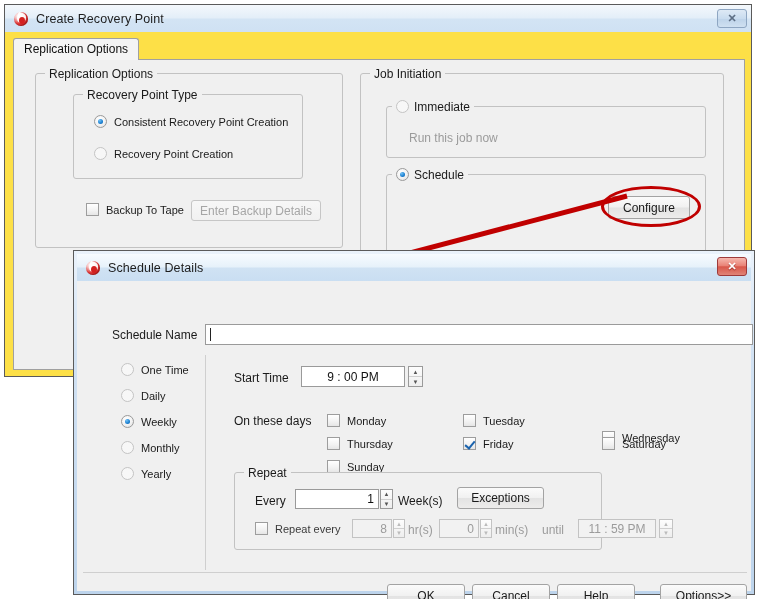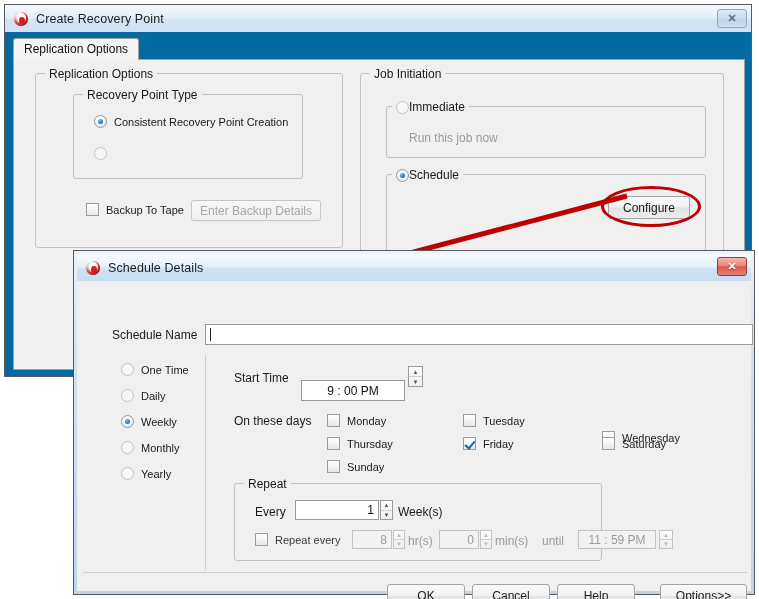--- a/index.html
+++ b/index.html
@@ -126,21 +126,21 @@
     position: absolute;
     top: -7px; left: 9px;
     background: #f0f0f0;
     padding: 0 4px;
     font-size: 12px;
     color: #1a1a1a;
     white-space: nowrap;
   }
   .group.with-radio > .group-title {
     left: 5px;
-    display: flex; align-items: center; 
+    display: flex; gap: 5px;
   }
 
   
   .radio {
     width: 13px; height: 13px; border-radius: 50%;
     box-sizing: border-box;
     border: 1px solid #9a9a9a;
     background: radial-gradient(circle at 40% 32%, #ffffff 0%, #f2f2f2 55%, #dcdcdc 100%);
     display: inline-block; position: relative;
     flex: 0 0 auto;
@@ -229,21 +229,21 @@
     box-sizing: border-box;
   }
   .hsep { position:absolute; height:1px; background:#cfcfcf; }
   .vsep { position:absolute; width:1px; background:#cfcfcf; }
 </style>
 </head>
 <body>
 
 <div id="root">
 
-  <div class="window win-outer-border" style="left:4px; top:4px; width:748px; height:373px; background:#0369a1;">
+  <div class="window win-outer-border" style="left:4px; top:4px; width:748px; height:373px; background:#fde047;">
 
     <div class="titlebar" style="height:27px;">
       <div class="title-icon">
         <div class="disc"></div>
           <div class="swirl"></div>
           <div class="swirl2"></div>
       </div>
       <div class="title-text">Create Recovery Point</div>
       <div class="close-btn inactive" style="top:4px;">
         <span class="close-x">✕</span>
@@ -265,20 +265,21 @@
         <div class="group" style="left:37px; top:20px; width:230px; height:85px;text-decoration:underline;">
           <div class="group-title">Recovery Point Type</div>
 
           <div class="opt-row abs" style="left:20px; top:20px;">
             <span class="radio checked"></span>
             <span>Consistent Recovery Point Creation</span>
           </div>
 
           <div class="opt-row abs" style="left:20px; top:52px;">
             <span class="radio dim"></span>
+            <span>Recovery Point Creation</span>
           </div>
         </div>
 
         <div class="opt-row abs" style="left:50px; top:129px;">
           <span class="checkbox"></span>
           <span>Backup To Tape</span>
         </div>
         <div class="btn disabled abs" style="left:155px; top:126px; width:130px; height:21px;">
           <span>Enter Backup Details</span>
         </div>
@@ -371,21 +372,21 @@
             <span>Monthly</span>
           </div>
           <div class="opt-row abs" style="left:44px; top:186px;">
             <span class="radio dim"></span>
             <span>Yearly</span>
           </div>
 
           <div class="lbl abs" style="left:157px; top:90px;">
             <span>Start Time</span>
           </div>
-          <div class="tinput center abs" style="left:224px; top:99px; width:104px; height:21px;">
+          <div class="tinput center abs" style="left:224px; top:85px; width:104px; height:21px;">
             <span>9 : 00 PM</span>
           </div>
           <div class="spin abs" style="left:331px; top:85px; width:15px; height:21px;">
             <div>▲</div>
             <div>▼</div>
           </div>
 
           <div class="lbl abs" style="left:157px; top:133px;">
             <span>On these days</span>
           </div>
@@ -414,36 +415,39 @@
           <div class="opt-row abs" style="left:525px; top:156px;">
             <span class="checkbox"></span>
             <span>Saturday</span>
           </div>
 
           <div class="opt-row abs" style="left:250px; top:179px;">
             <span class="checkbox"></span>
             <span>Sunday</span>
           </div>
 
-          <div class="group" style="left:157px; top:202px; width:368px; height:78px;">
+          <div class="group" style="left:157px; top:191px; width:368px; height:78px;">
             <div class="group-title">Repeat</div>
 
             <div class="lbl abs" style="left:20px; top:21px;">
               <span>Every</span>
             </div>
             <div class="tinput right abs" style="left:60px; top:16px; width:84px; height:20px;">
               <span>1</span>
             </div>
             <div class="spin abs" style="left:145px; top:16px; width:13px; height:20px;">
               <div>▲</div>
               <div>▼</div>
             </div>
             <div class="lbl abs" style="left:163px; top:21px;">
               <span>Week(s)</span>
             </div>
+            <div class="btn abs" style="left:222px; top:14px; width:87px; height:22px;">
+              <span>Exceptions</span>
+            </div>
 
             <div class="opt-row abs dim" style="left:20px; top:49px;">
               <span class="checkbox"></span>
               <span style="color:#3a3a3a;">Repeat every</span>
             </div>
             <div class="tinput right disabled abs" style="left:117px; top:46px; width:40px; height:19px;">
               <span>8</span>
             </div>
             <div class="spin disabled abs" style="left:158px; top:46px; width:12px; height:19px;">
               <div>▲</div>

